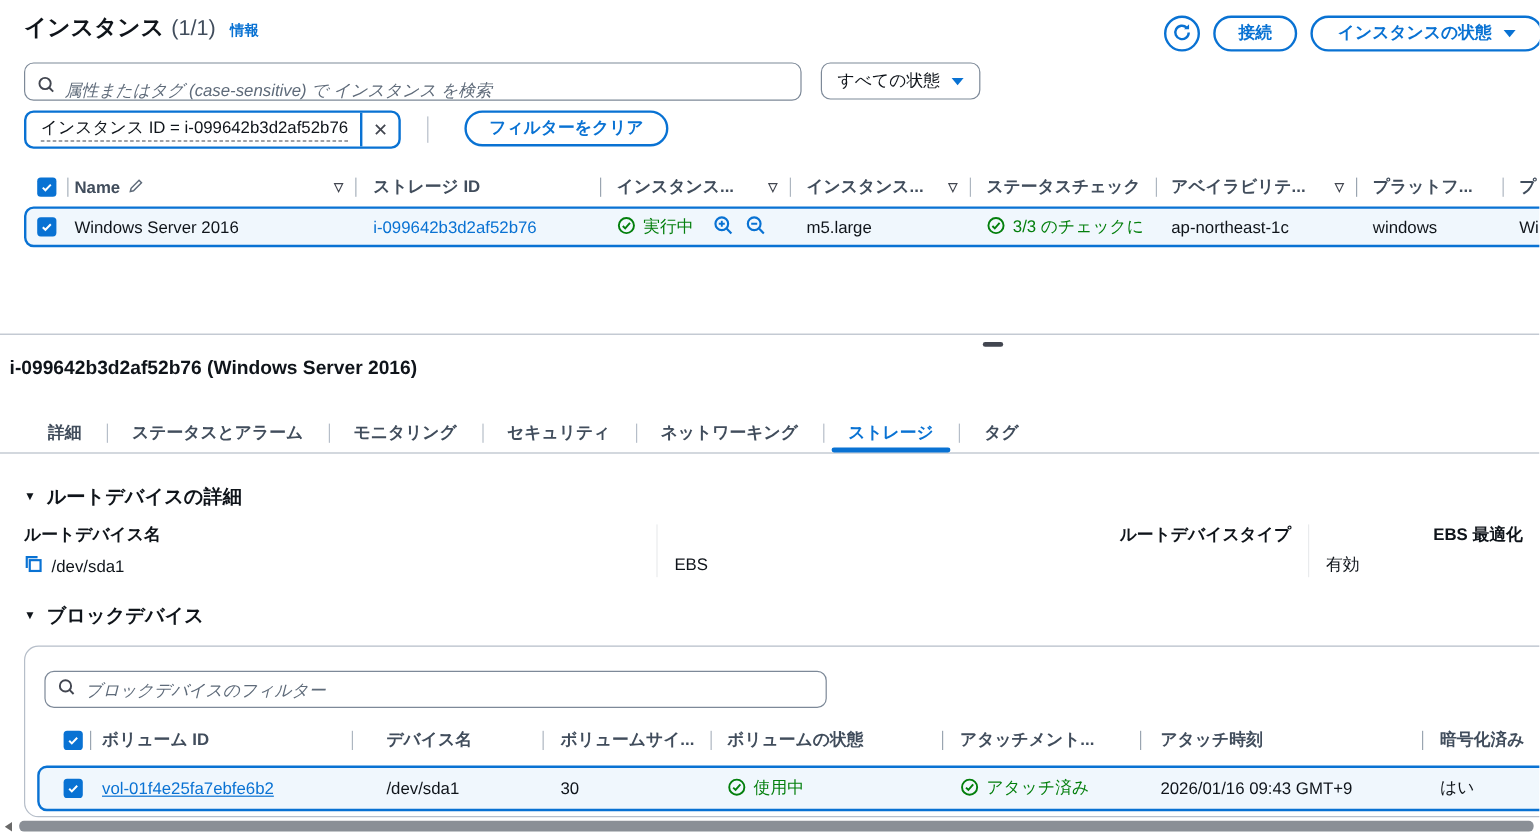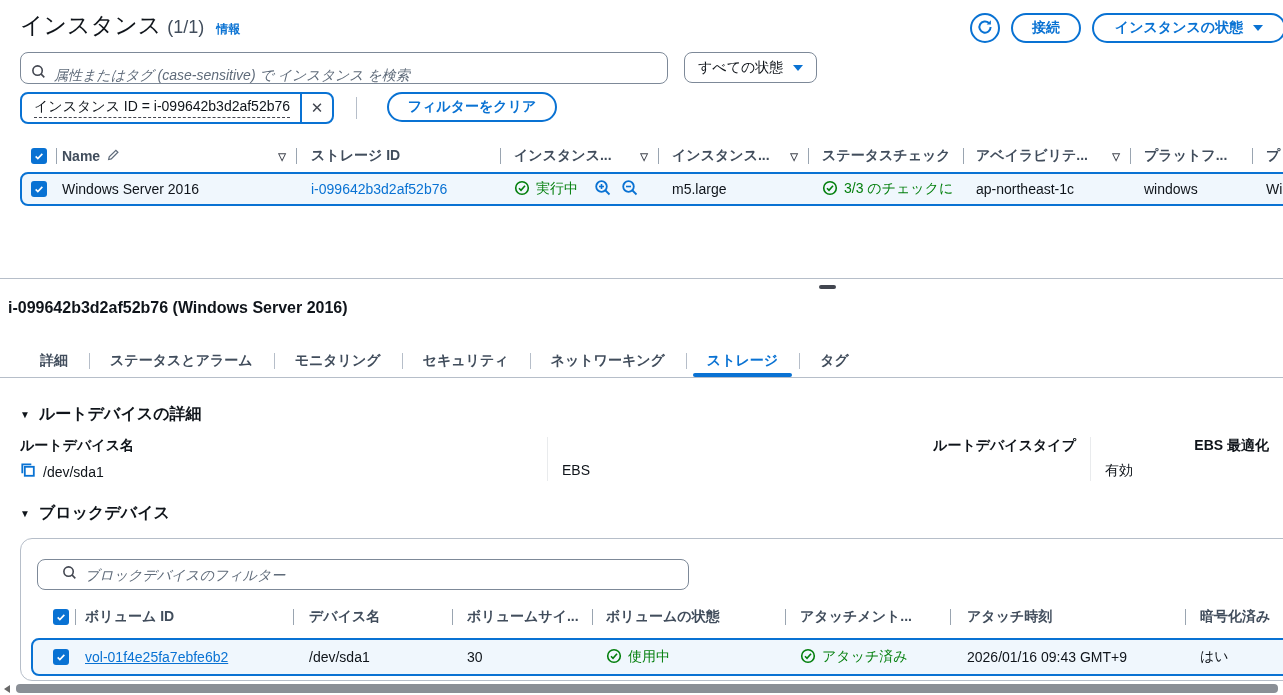--- a/index.html
+++ b/index.html
@@ -5,21 +5,21 @@
   :root{
     --accent:#0972d3; --success:#037f0c; --text:#0f141a; --text2:#414d5c;
     --muted:#5f6b7a; --bstrong:#7d8998; --blight:#b6bec9; --selbg:#f0f7fd;
   }
   *{box-sizing:border-box;margin:0;padding:0;font-family:"Liberation Sans",sans-serif;}
   body{background:#fff;}
   .canvas{position:relative;width:1283px;height:695px;overflow:hidden;background:#fff;}
 
   
   .page-header{position:absolute;left:20px;top:10px;display:flex;align-items:baseline;gap:6px;}
-  .page-title{font-size:23px;font-weight:400;color:var(--text);}
+  .page-title{font-size:19px;font-weight:700;color:var(--text);}
   .page-count{font-size:18px;font-weight:400;color:var(--text2);}
   .info-link{font-size:12px;font-weight:700;color:var(--accent);margin-left:6px;cursor:pointer;}
   .header-actions{position:absolute;top:13px;left:970px;display:flex;align-items:center;gap:11px;}
   .btn{height:30px;border:2px solid var(--accent);border-radius:16px;background:#fff;color:var(--accent);
        font-size:14px;font-weight:700;display:flex;align-items:center;justify-content:center;cursor:pointer;white-space:nowrap;}
   .btn-icon{width:30px;padding:0;}
   .btn-connect{width:70px;}
   .btn-state{width:194px;gap:10px;}
   .caret{width:0;height:0;border-left:5px solid transparent;border-right:5px solid transparent;border-top:6px solid var(--accent);display:inline-block;}
 
@@ -86,28 +86,28 @@
   .rd-grid{position:absolute;left:20px;top:437px;width:1263px;display:grid;grid-template-columns:527px 543px 1fr;}
   .rd-cell{padding-right:14px;}
   .rd-cell + .rd-cell{border-left:1px solid #e9ebed;padding-left:14px;text-align:right;}
   .rd-label{font-size:14px;font-weight:700;color:var(--text);}
   .rd-value{margin-top:7px;font-size:14px;color:var(--text);display:flex;align-items:center;gap:7px;}
 
   
   .card{position:absolute;left:20px;top:538px;width:1320px;height:143px;border:1px solid var(--blight);
       border-radius:12px;background:#fff;}
   .bsearch{position:absolute;left:16px;top:20px;width:652px;height:31px;border:1px solid var(--bstrong);
-      border-radius:8px;display:flex;align-items:center;padding:0 24px;gap:8px;}
+      border-radius:8px;display:flex;align-items:center;padding:0 10px;gap:8px;}
   .bsearch input{border:none;outline:none;flex:1;font-size:14px;color:var(--text);background:transparent;}
   .bsearch input::placeholder{color:var(--muted);font-style:italic;}
   .bthead{position:absolute;left:0;top:65px;width:1310px;display:flex;align-items:center;height:26px;
       font-size:14px;font-weight:700;color:var(--text2);}
   .brow{position:absolute;left:10px;top:99px;width:1306px;height:38px;border:2px solid var(--accent);
       border-radius:8px;background:var(--selbg);display:flex;align-items:center;font-size:14px;color:var(--text);}
-  .b0{width:54px;} .b1{width:218px;padding-left:10px;} .b2{width:159px;padding-left:16px;}
+  .b0{width:54px;} .b1{width:218px;padding-left:10px;} .b2{width:159px;padding-left:29px;}
   .b3{width:140px;padding-left:15px;} .b4{width:193px;padding-left:14px;} .b5{width:165px;padding-left:15px;}
   .b6{width:235px;padding-left:17px;} .b7{width:156px;padding-left:15px;}
   .brow .b0{width:42px;}
   .ulink{text-decoration:underline;}
 
   
   .hscroll{position:absolute;left:0;top:683px;width:1283px;height:12px;}
   .hs-arrow{position:absolute;left:4px;top:2px;width:0;height:0;border-top:4px solid transparent;
       border-bottom:4px solid transparent;border-right:6px solid #696969;cursor:pointer;}
   .hs-thumb{position:absolute;left:16px;top:1px;width:1262px;height:9px;border-radius:4px;background:#8a8f96;cursor:grab;}

